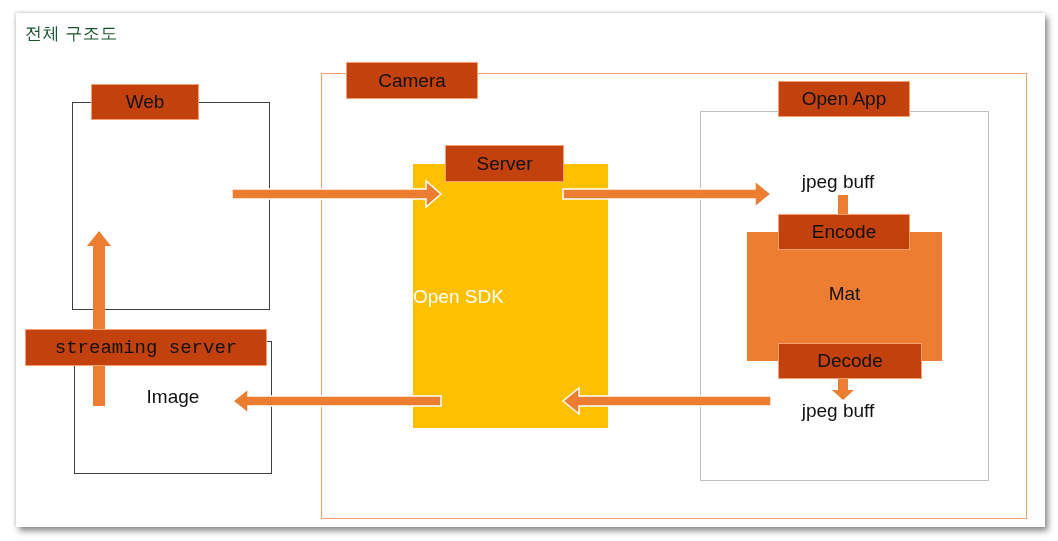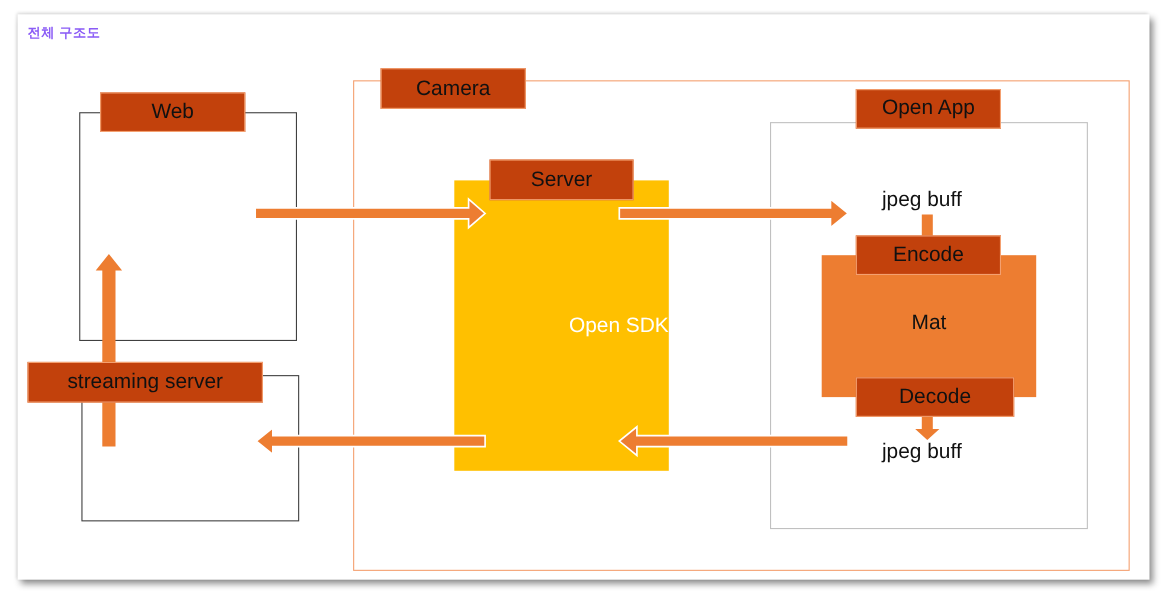--- a/index.html
+++ b/index.html
@@ -1,52 +1,52 @@
 <!DOCTYPE html>
 <html><head>
 <meta charset="utf-8">
 <style>
   html, body { margin:0; padding:0; background:#ffffff; }
   body { width:1058px; height:541px; position:relative; overflow:hidden;
          font-family:"Liberation Sans", sans-serif; }
   .slide { position:absolute; left:16px; top:13px; width:1029px; height:514px;
            background:#fff; box-shadow: 3px 4px 6px rgba(0,0,0,0.45), -1px -1px 3px rgba(0,0,0,0.15); }
   .abs { position:absolute; box-sizing:border-box; }
-  .title { left:25px; top:22px; color:#8b5cf6; font-weight:bold; font-size:12px; letter-spacing:0.5px; }
+  .title { left:25px; top:22px; color:#14532d; font-weight:normal; font-size:17px; letter-spacing:0.5px; }
   .frame-black { border:1.5px solid #404040; }
   .frame-orange { border:1.5px solid #f4a070; }
   .frame-gray { border:1.5px solid #c0c0c0; }
   .label-box { background:#c2410c; border:1.5px solid #f4a070; display:flex; align-items:center;
                justify-content:center; font-size:19px; color:#111; }
   .text { font-size:19px; color:#111; text-align:center; line-height:25px; }
   .sdk { background:#ffc000; }
   .mat { background:#ed7d31; }
   .bar { background:#ed7d31; }
   svg { position:absolute; left:0; top:0; }
 </style>
 </head>
 <body>
 
 <div class="slide"></div>
 
 <div class="abs title">전체 구조도</div>
 
 <div class="abs frame-black" style="left:72px; top:102px; width:198px; height:208px;"></div>
-<div class="abs label-box" style="left:91px; top:84px; width:132px; height:36px;">Web</div>
+<div class="abs label-box" style="left:91px; top:84px; width:108px; height:36px;">Web</div>
 <div class="abs text" style="left:100px; top:182px; width:140px;">
 </div>
 
 <div class="abs frame-black" style="left:74px; top:341px; width:198px; height:133px;"></div>
 
 <div class="abs frame-orange" style="left:321px; top:73px; width:706px; height:446px;"></div>
 <div class="abs label-box" style="left:346px; top:62px; width:132px; height:37px;">Camera</div>
 
 <div class="abs sdk" style="left:413px; top:164px; width:195px; height:264px;"></div>
-<div class="abs" style="left:413px; top:286px; width:195px; text-align:right; color:#fff; font-size:19px;">Open SDK</div>
-<div class="abs label-box" style="left:445px; top:145px; width:131px; height:37px;">Server</div>
+<div class="abs" style="left:413px; top:286px; width:195px; text-align:left; color:#fff; font-size:19px;">Open SDK</div>
+<div class="abs label-box" style="left:445px; top:145px; width:119px; height:37px;">Server</div>
 
 <div class="abs frame-gray" style="left:700px; top:111px; width:289px; height:370px;"></div>
 <div class="abs label-box" style="left:778px; top:81px; width:132px; height:36px;">Open App</div>
 
 <div class="abs text" style="left:778px; top:169px; width:120px;">jpeg buff</div>
 <div class="abs bar" style="left:838px; top:195px; width:10px; height:20px;"></div>
 
 <div class="abs mat" style="left:747px; top:232px; width:195px; height:129px;"></div>
 <div class="abs text" style="left:747px; top:281px; width:195px;">Mat</div>
 <div class="abs label-box" style="left:778px; top:214px; width:132px; height:36px;">Encode</div>
@@ -62,15 +62,16 @@
 
   <polygon points="771,396 579,396 579,388 563,401 579,414 579,406 771,406" fill="#ed7d31" stroke="#ffffff" stroke-width="1.5"></polygon>
 
   <polygon points="441,396 248,396 248,389 233,401 248,413 248,406 441,406" fill="#ed7d31" stroke="#ffffff" stroke-width="1.5"></polygon>
 
   <polygon points="93,406 93,246 87,246 99,231 111,246 105,246 105,406" fill="#ed7d31"></polygon>
 
   <polygon points="838,379 848,379 848,390 854,390 843,400 832,390 838,390" fill="#ed7d31"></polygon>
 </svg>
 
-<div class="abs label-box" style="left:25px; top:329px; width:214px; height:37px;">streaming server</div>
+<div class="abs label-box" style="left:25px; top:329px; width:242px; height:37px;font-family:Liberation Mono, monospace;">streaming server</div>
 <div class="abs text" style="left:103px; top:384px; width:140px;">
+  <div>Image</div>
 </div>
 
 </body></html>

